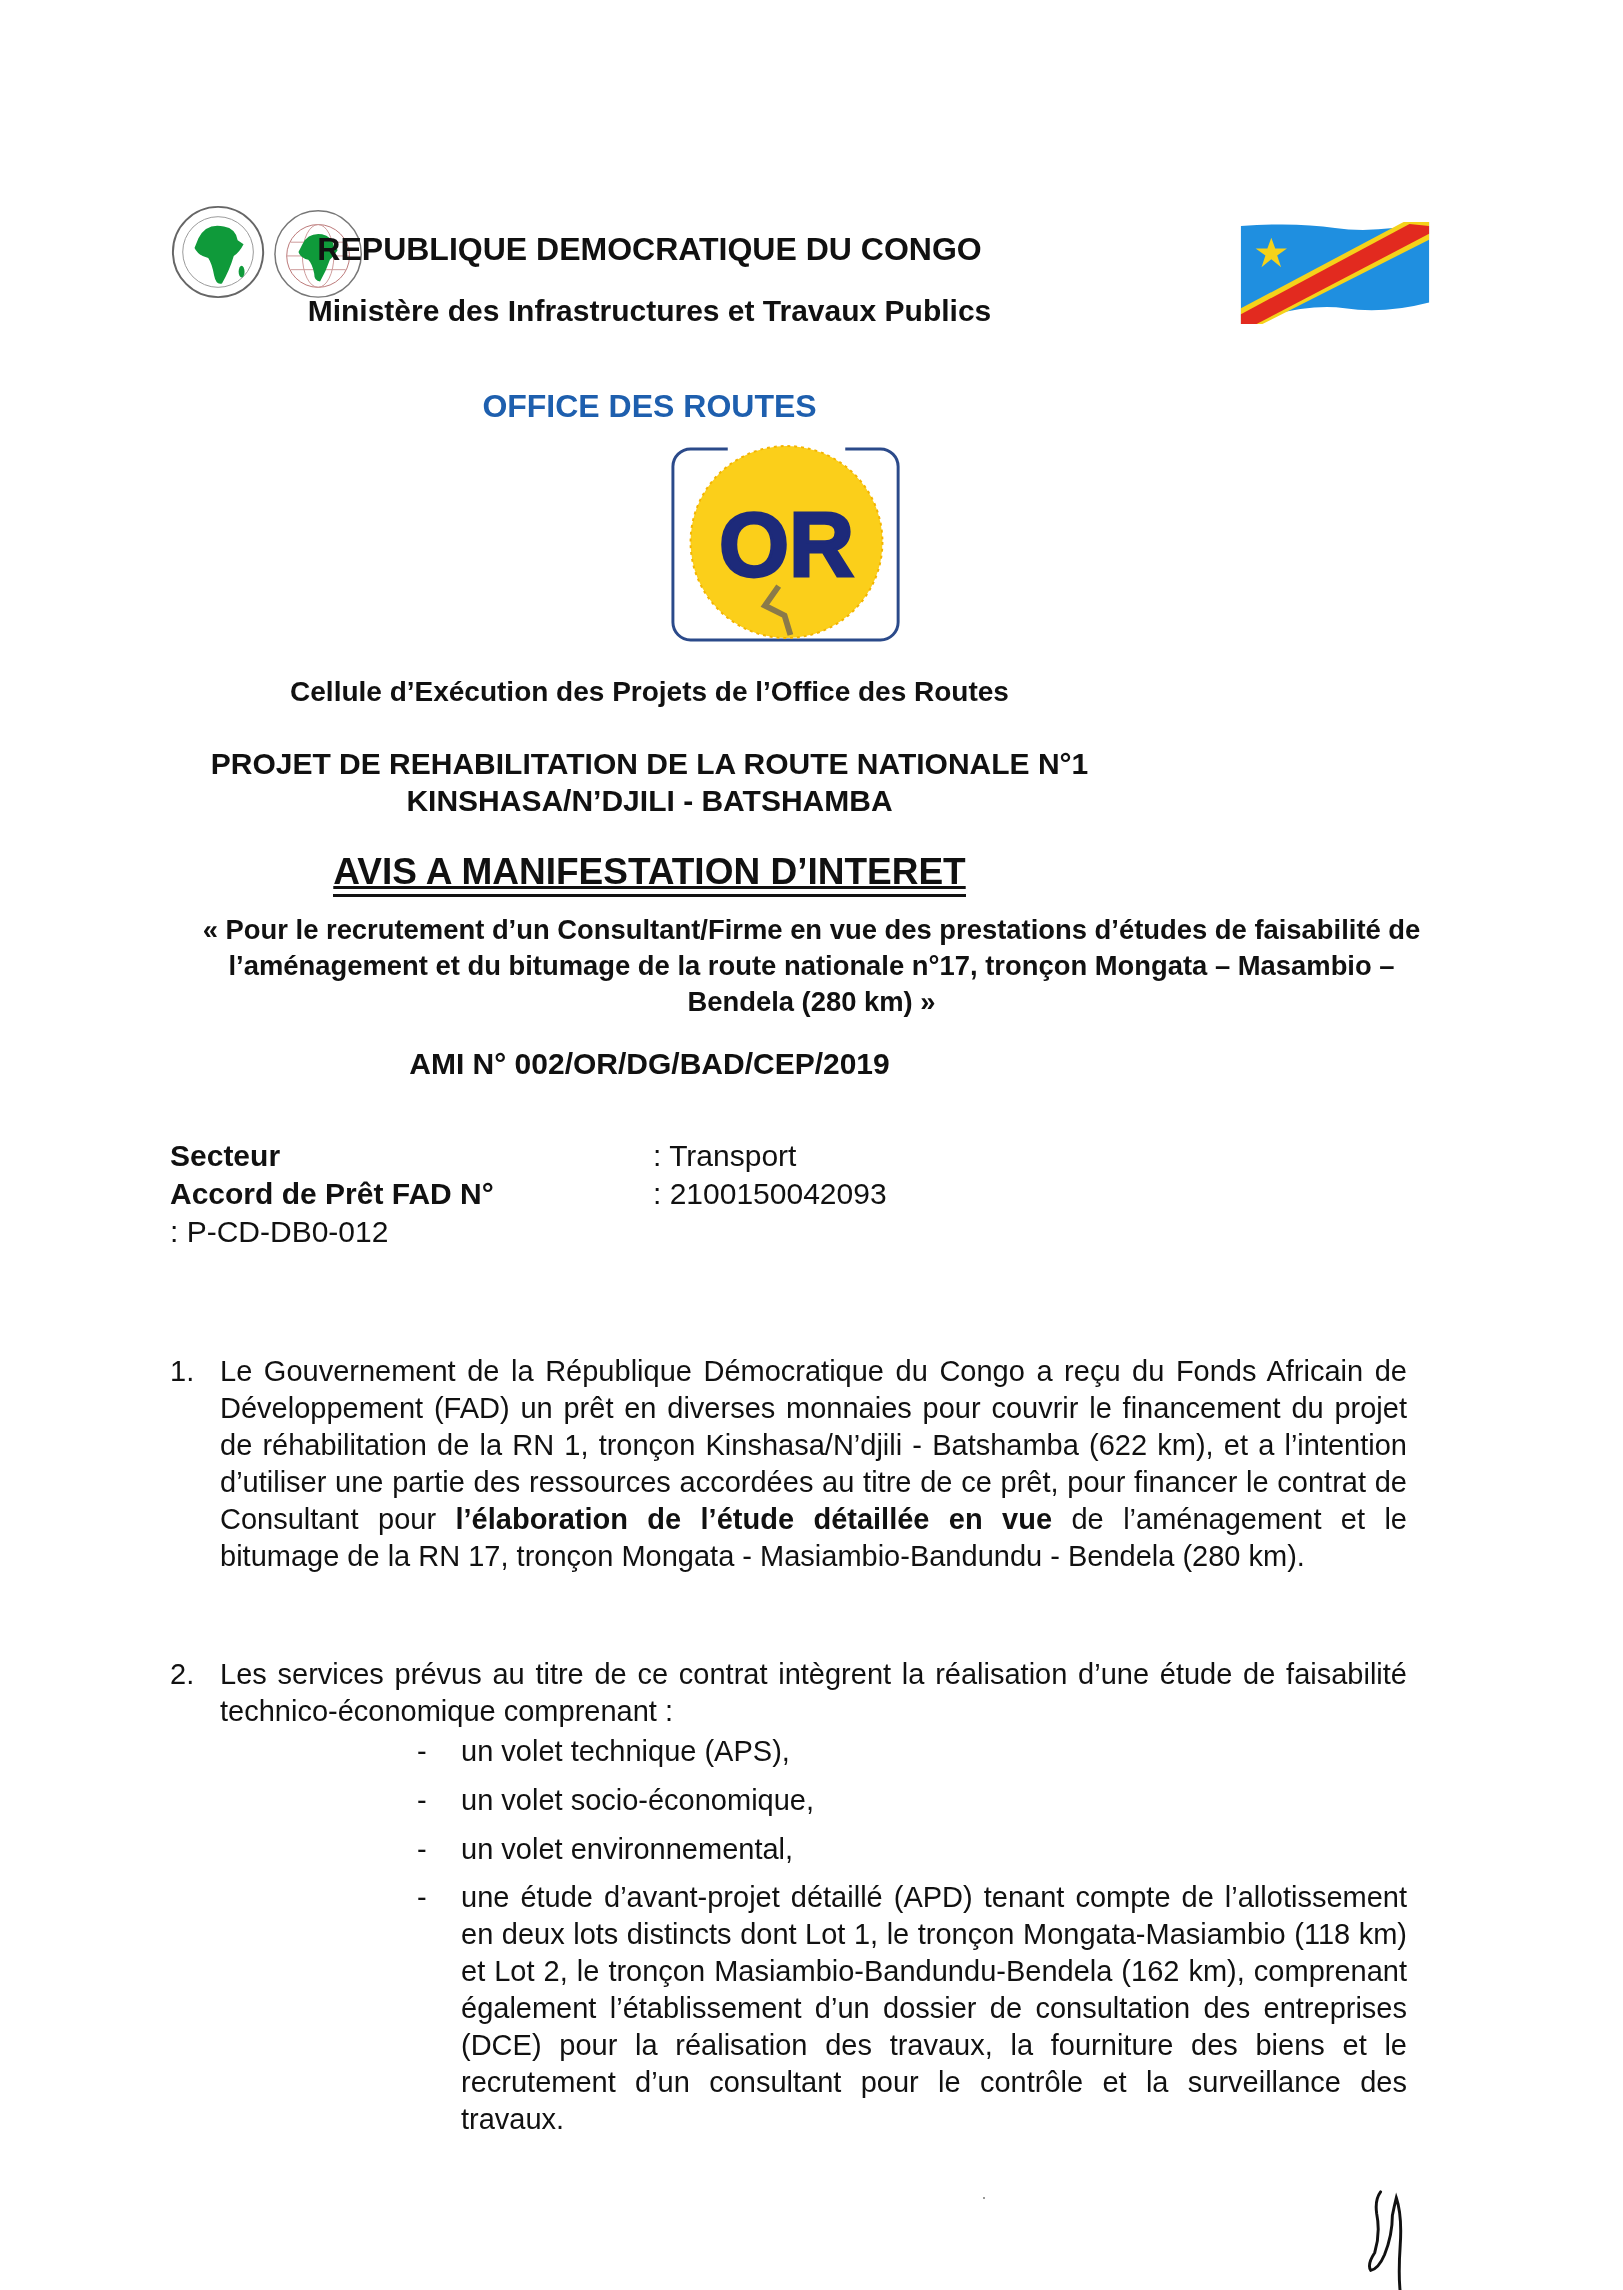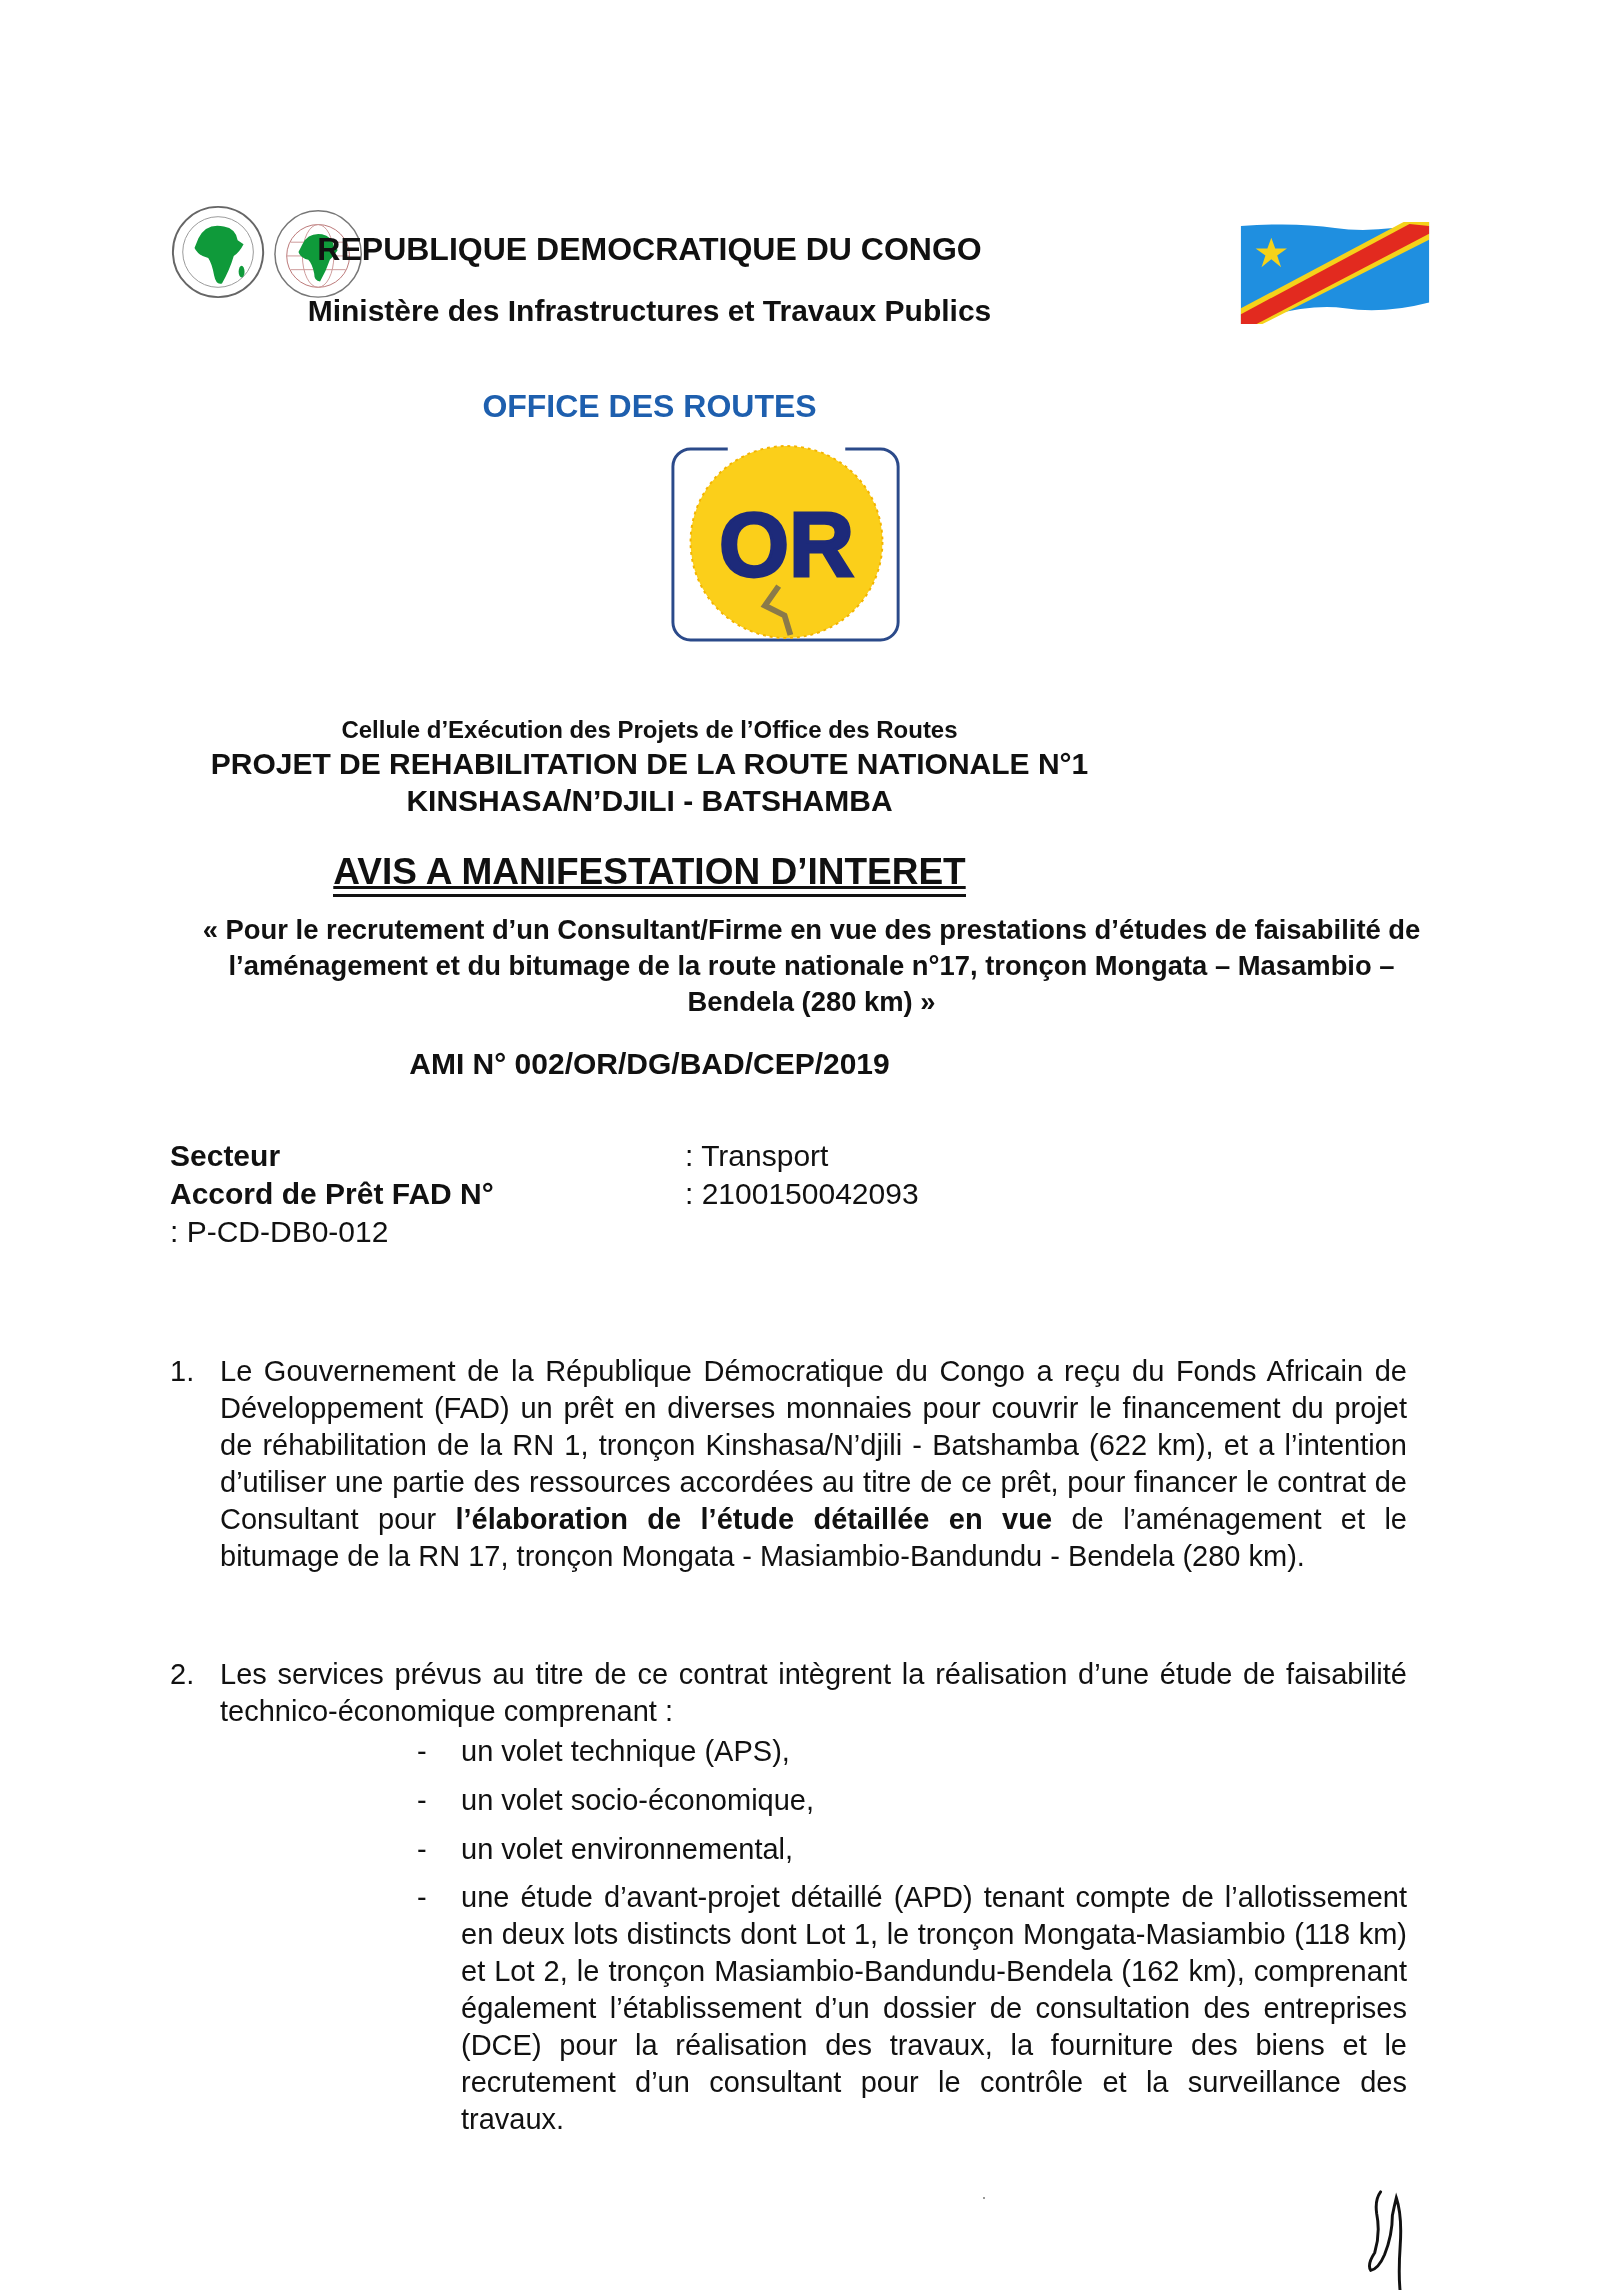--- a/index.html
+++ b/index.html
@@ -5,29 +5,29 @@
   html, body { margin: 0; padding: 0; background: #ffffff; }
   body {
     width: 1623px; height: 2291px; position: relative; overflow: hidden;
     font-family: "Liberation Sans", sans-serif; color: #111;
   }
   .abs { position: absolute; }
   .center-text { text-align: center; left: 0; width: 1299px; }
   .h-country { top: 231px; font-size: 32px; font-weight: bold; letter-spacing: 0px; }
   .h-ministry { top: 294px; font-size: 30px; font-weight: bold; }
   .h-office { top: 388px; font-size: 32px; font-weight: bold; color: #1e5fae; }
-  .h-cellule { top: 716px; font-size: 24px; font-weight: bold; }
+  .h-cellule { top: 676px; font-size: 28px; font-weight: bold; }
   .h-projet { top: 745px; font-size: 30px; font-weight: bold; line-height: 37px; }
   .h-avis { top: 851px; font-size: 37px; font-weight: bold; text-decoration: underline; }
   .h-avis span { border-bottom: 3.9px solid #111; padding-bottom: 2px; }
   .h-sub { top: 912px; font-size: 27.4px; font-weight: bold; line-height: 36px; left: 186px; width: 1251px; text-align: center; }
   .h-ami { top: 1047px; font-size: 30px; font-weight: bold; }
 
   .meta { left: 170px; top: 1137px; font-size: 30px; line-height: 38px; }
-  .meta-row { display: flex; gap: 32px; }
+  .meta-row { display: flex; }
   .meta-label { width: 483px; font-weight: bold; }
   .meta-value { font-weight: normal; }
 
   .para { left: 170px; width: 1237px; font-size: 29px; line-height: 37px; }
   .para .num { position: absolute; left: 0; top: 0; }
   .para .body { margin-left: 50px; text-align: justify; }
   .p1 { top: 1353px; }
   .p2 { top: 1656px; }
   .bullets { left: 417px; width: 990px; top: 1733px; font-size: 29px; line-height: 37px; }
   .bullet { position: relative; padding-left: 44px; margin-bottom: 11.8px; text-align: justify; }

